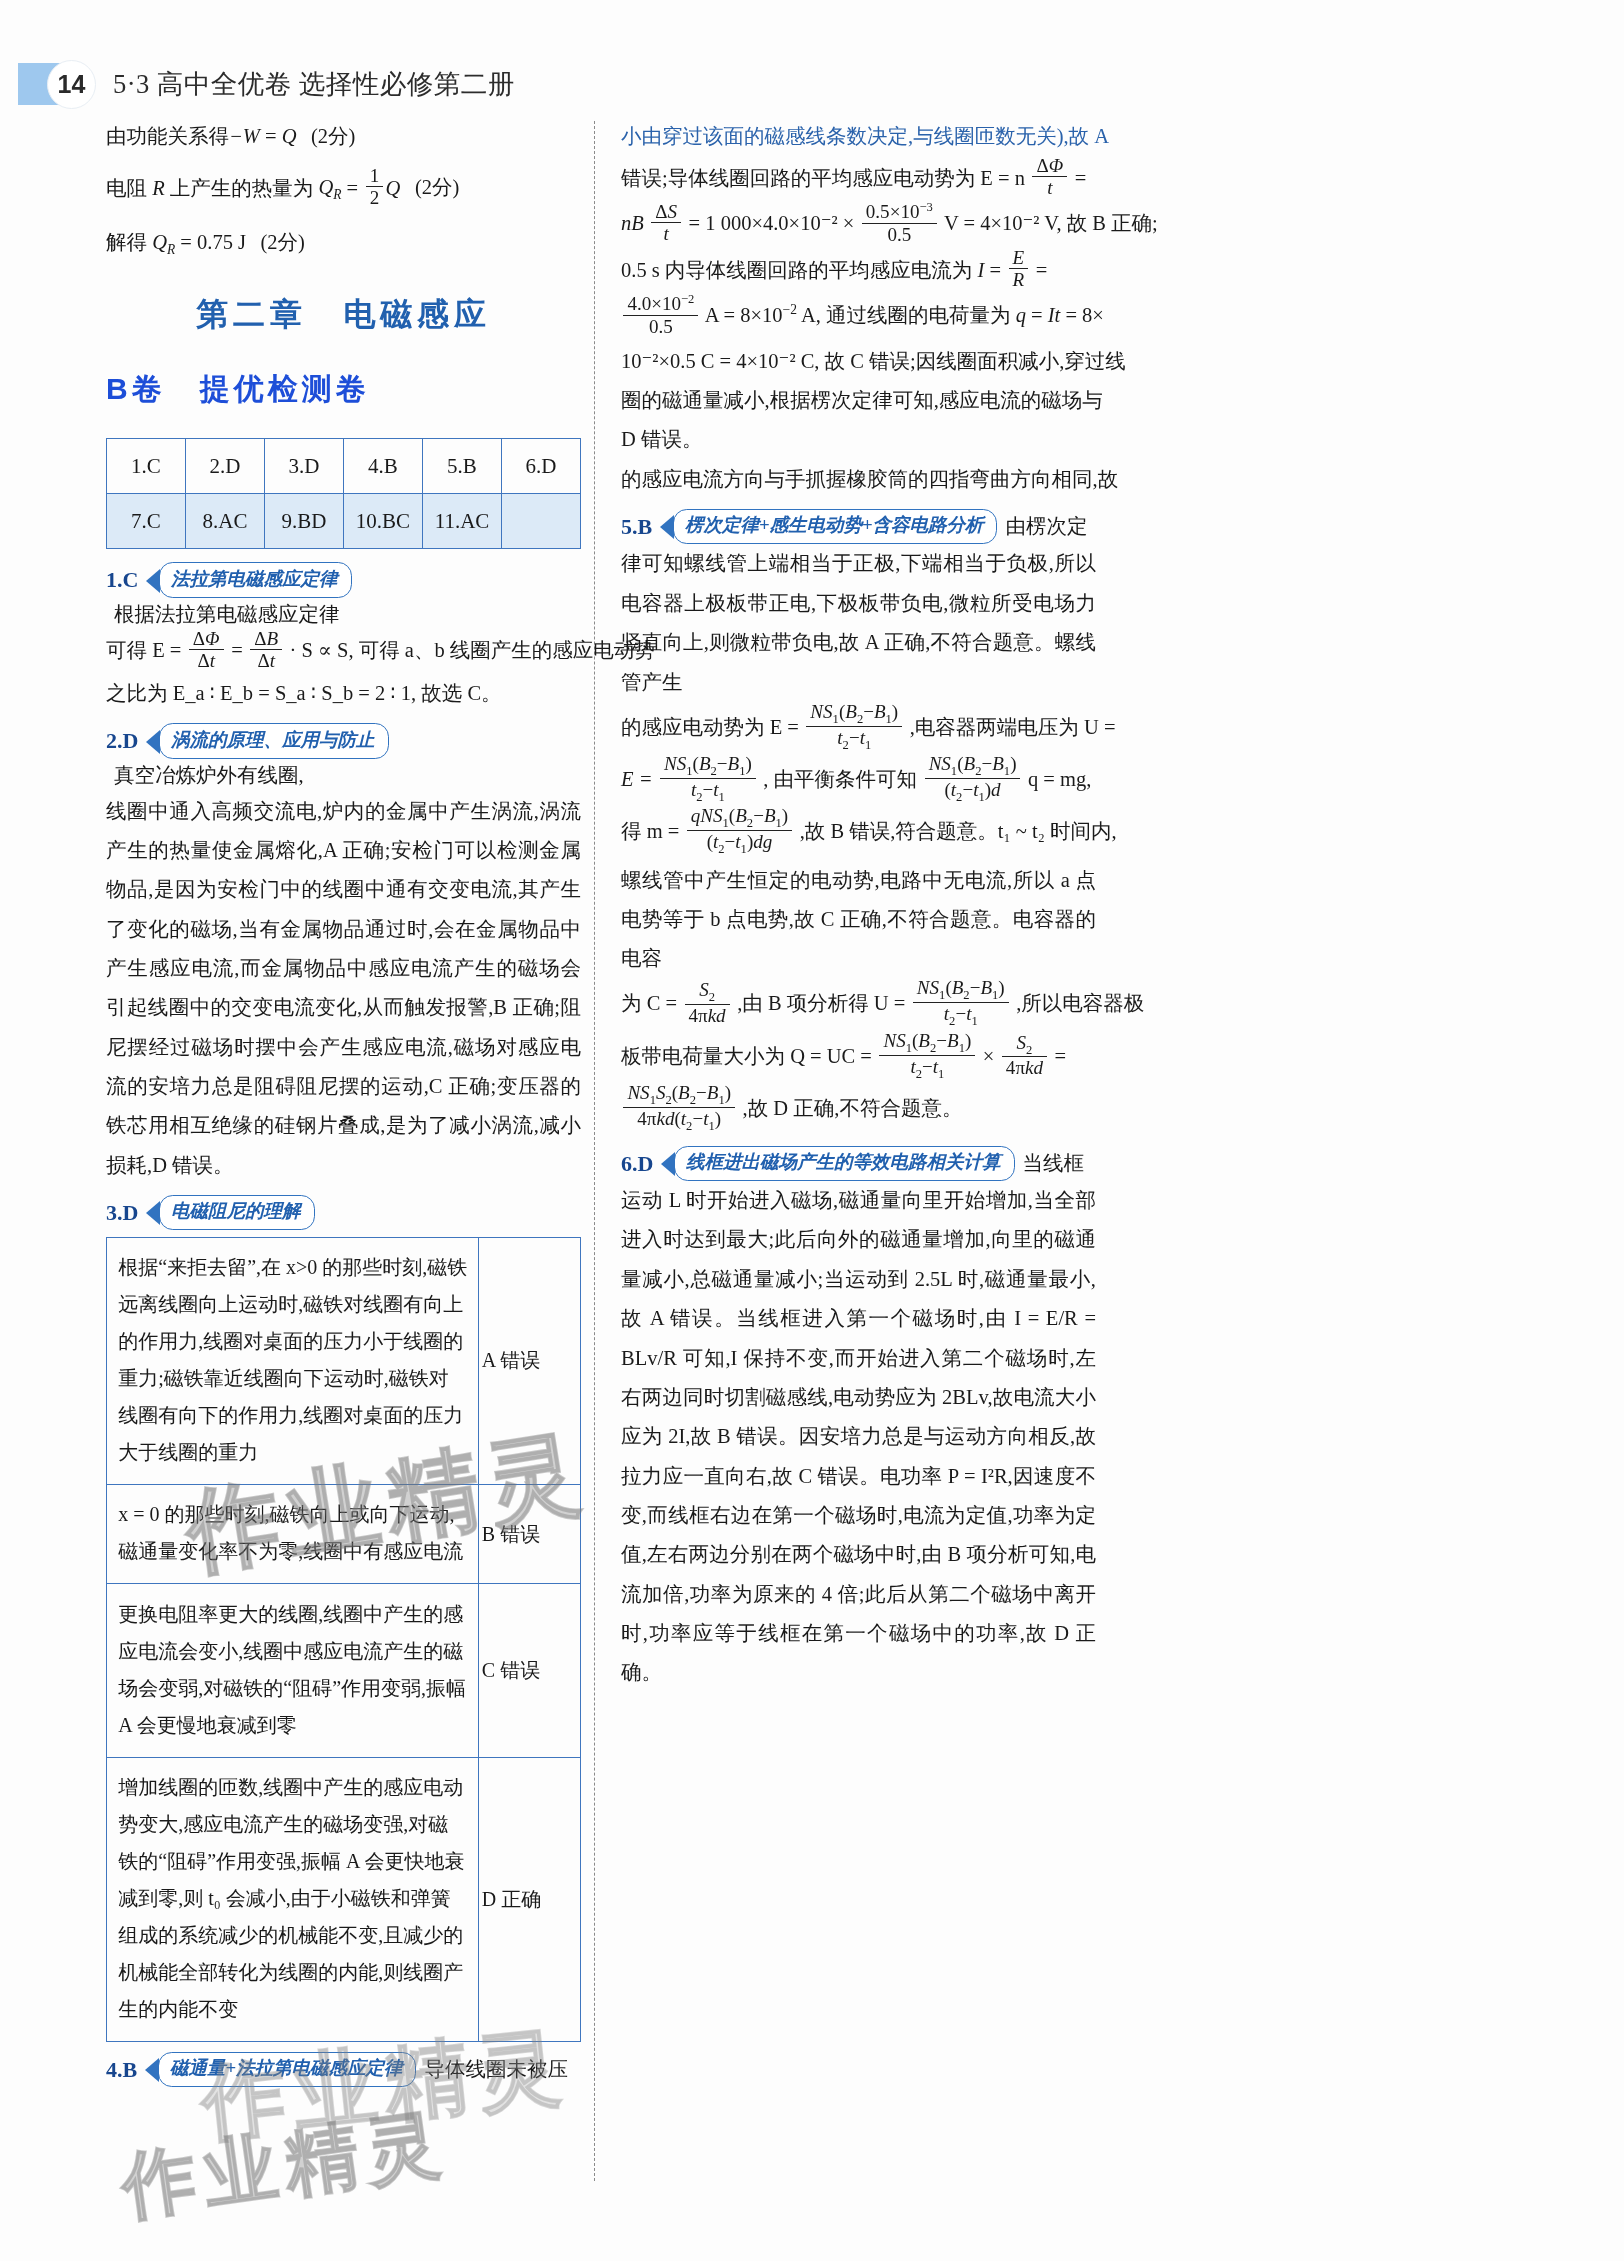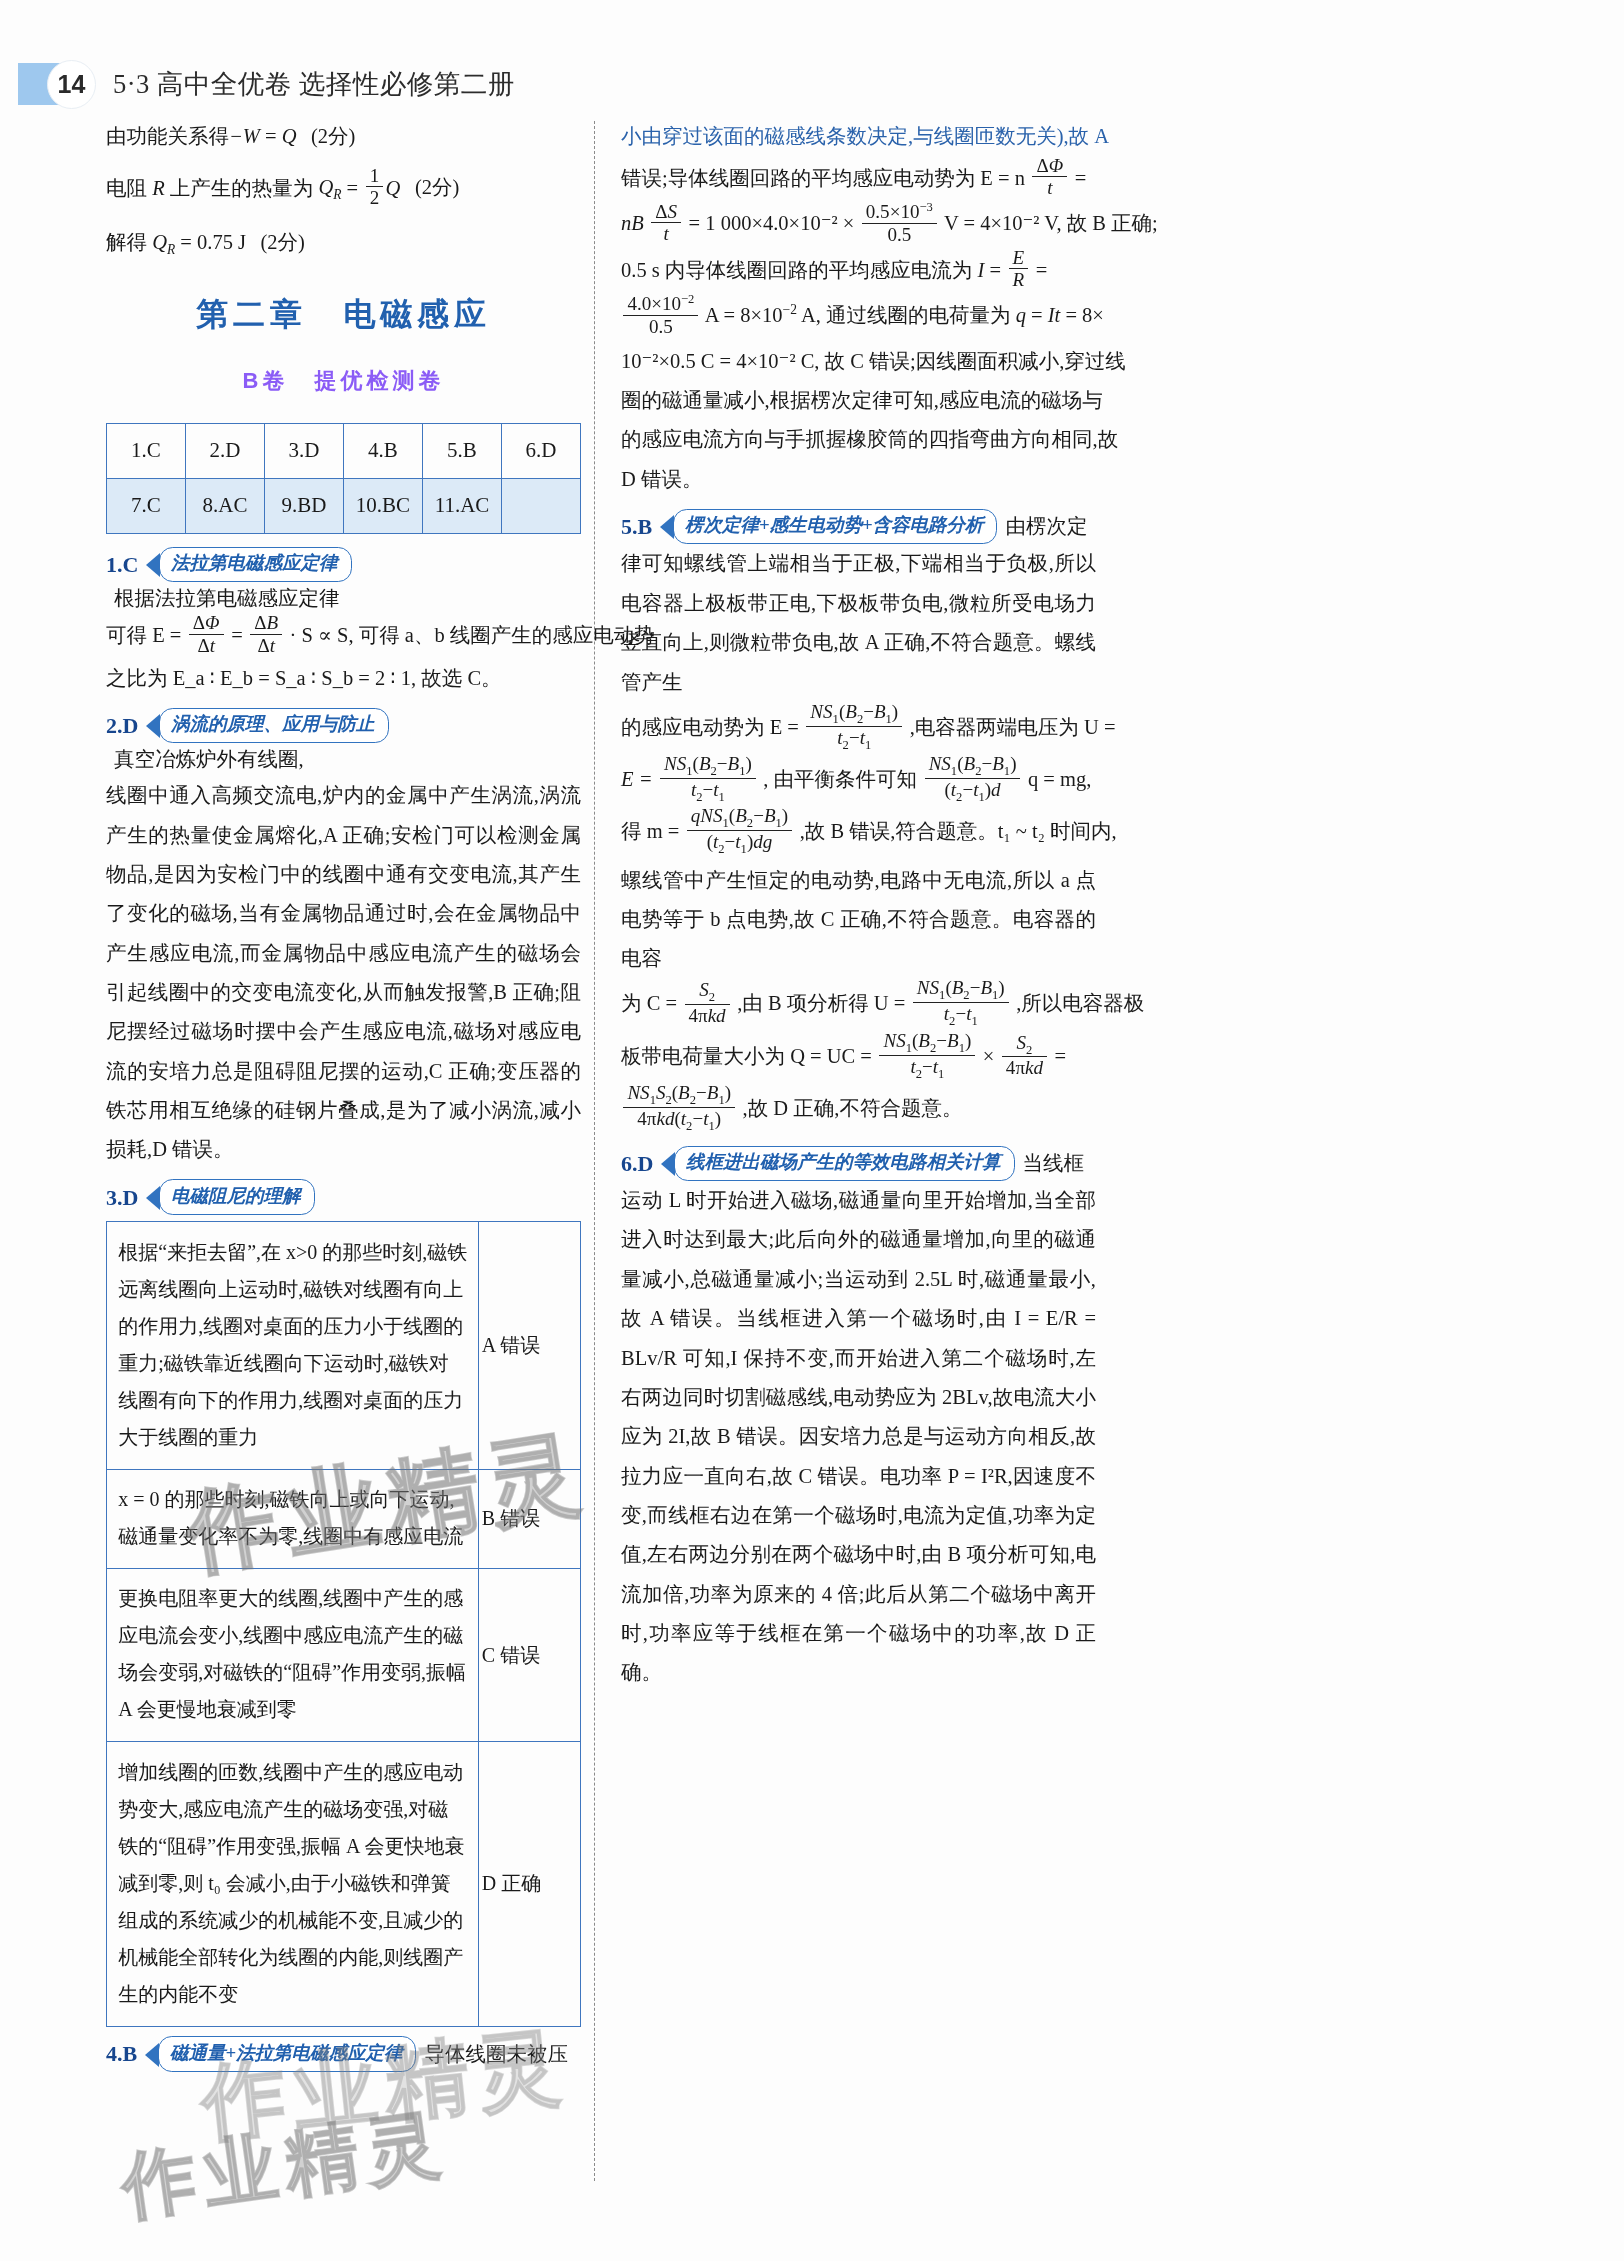--- a/index.html
+++ b/index.html
@@ -109,25 +109,25 @@
   .chap-title {
     text-align: center;
     color: #2160ae;
     font-family: "Liberation Sans", sans-serif;
     font-weight: bold;
     font-size: 32px;
     letter-spacing: 4.8px;
     margin: 21px 0 14.5px 0;
   }
   .paper-title {
-    text-align: center;
-    color: #8b5cf6;
+    text-align: left;
+    color: #1d4ed8;
     font-family: "Liberation Sans", sans-serif;
     font-weight: bold;
-    font-size: 22px;
+    font-size: 30px;
     letter-spacing: 4px;
     margin: 0 0 21px 0;
   }
 
   
   table.ansgrid {
     width: 100%;
     border-collapse: collapse;
     margin: 0 0 13px 0;
     table-layout: fixed;
@@ -417,22 +417,22 @@
             <span class="num">4.0×10<sup>−2</sup></span>
             <span class="den">0.5</span>
           </span>
         A = 8×10<sup>−2</sup> A, 通过线圈的电荷量为 <span class="mi">q</span> = <span class="mi">It</span> = 8×
       </span>
     </div>
 
     <div class="p rj">
       <span class="line">10⁻²×0.5 C = 4×10⁻² C, 故 C 错误;因线圈面积减小,穿过线</span>
       <span class="line">圈的磁通量减小,根据楞次定律可知,感应电流的磁场与</span>
+      <span class="line">D 错误。</span>
       <span class="line">的感应电流方向与手抓握橡胶筒的四指弯曲方向相同,故</span>
-      <span class="line">D 错误。</span>
     </div>
 
     <div class="item-head">
       <span class="qnum">5.B</span>
       <span class="flagicon"></span>
       <span class="tag">楞次定律+感生电动势+含容电路分析</span>
       <span class="head-tail">由楞次定</span>
     </div>
     <div class="p rj">律可知螺线管上端相当于正极,下端相当于负极,所以电容器上极板带正电,下极板带负电,微粒所受电场力竖直向上,则微粒带负电,故 A 正确,不符合题意。螺线管产生</div>
 

